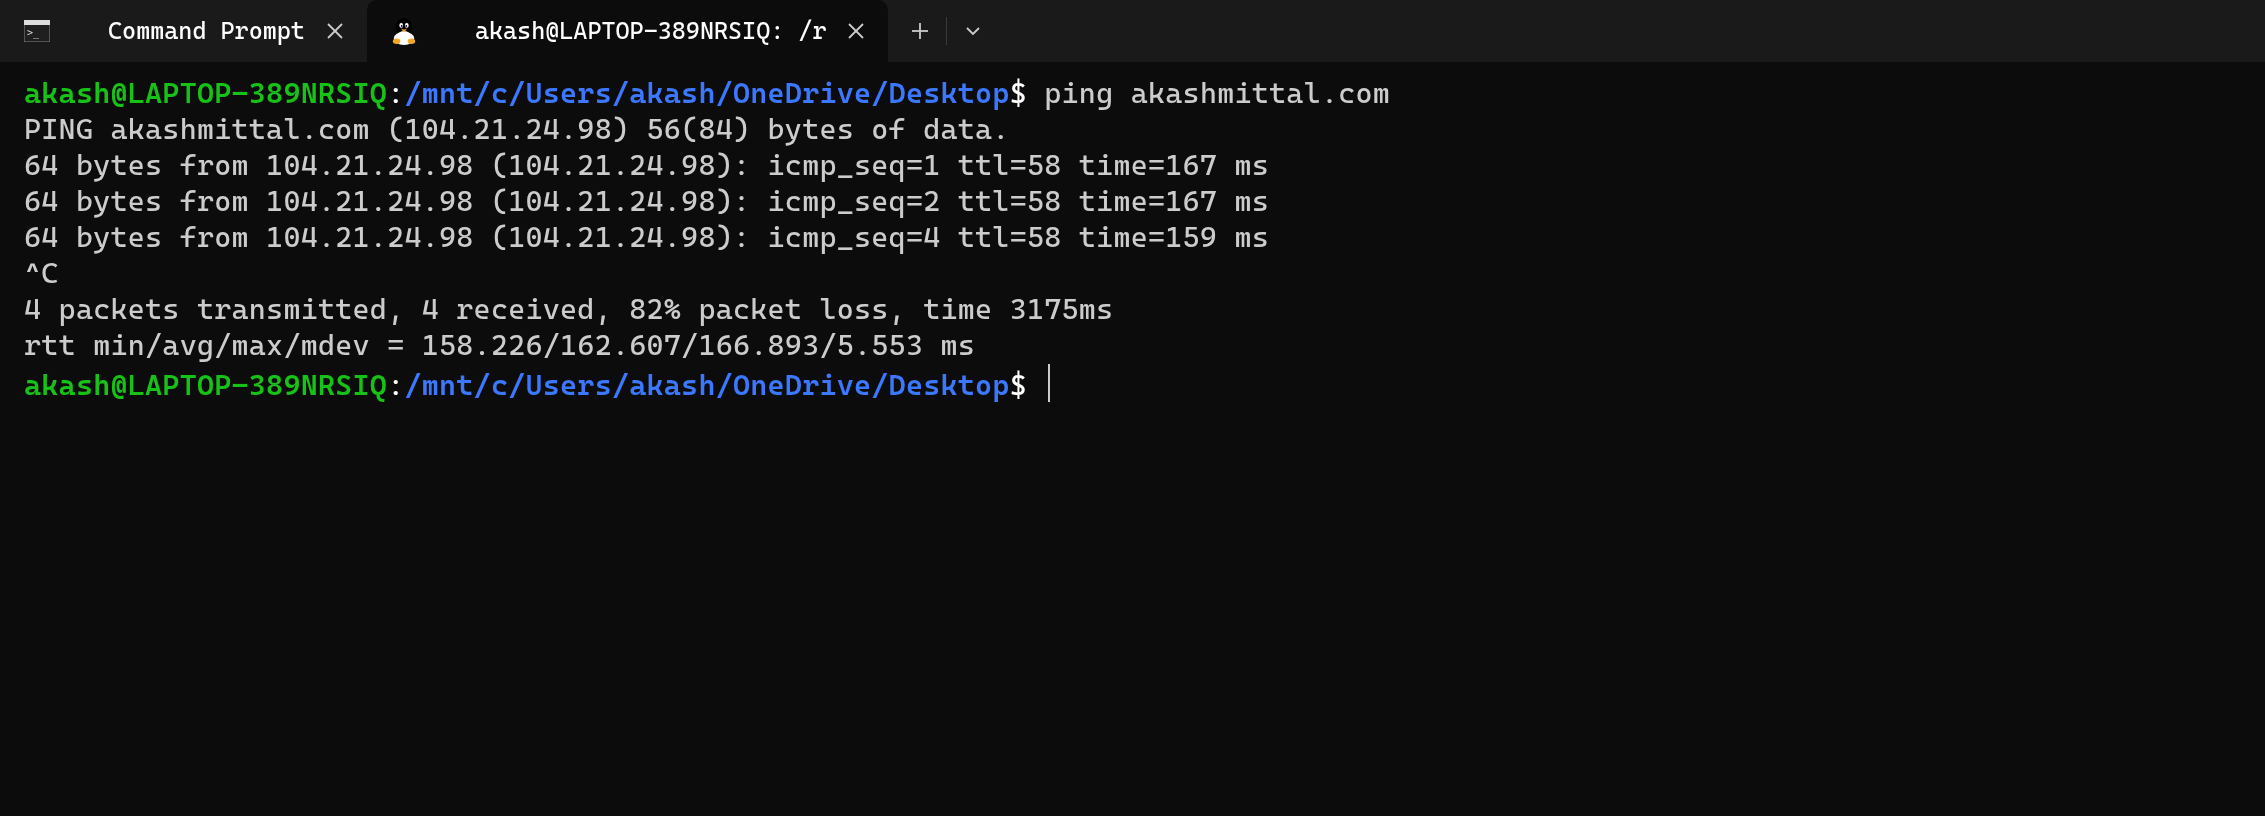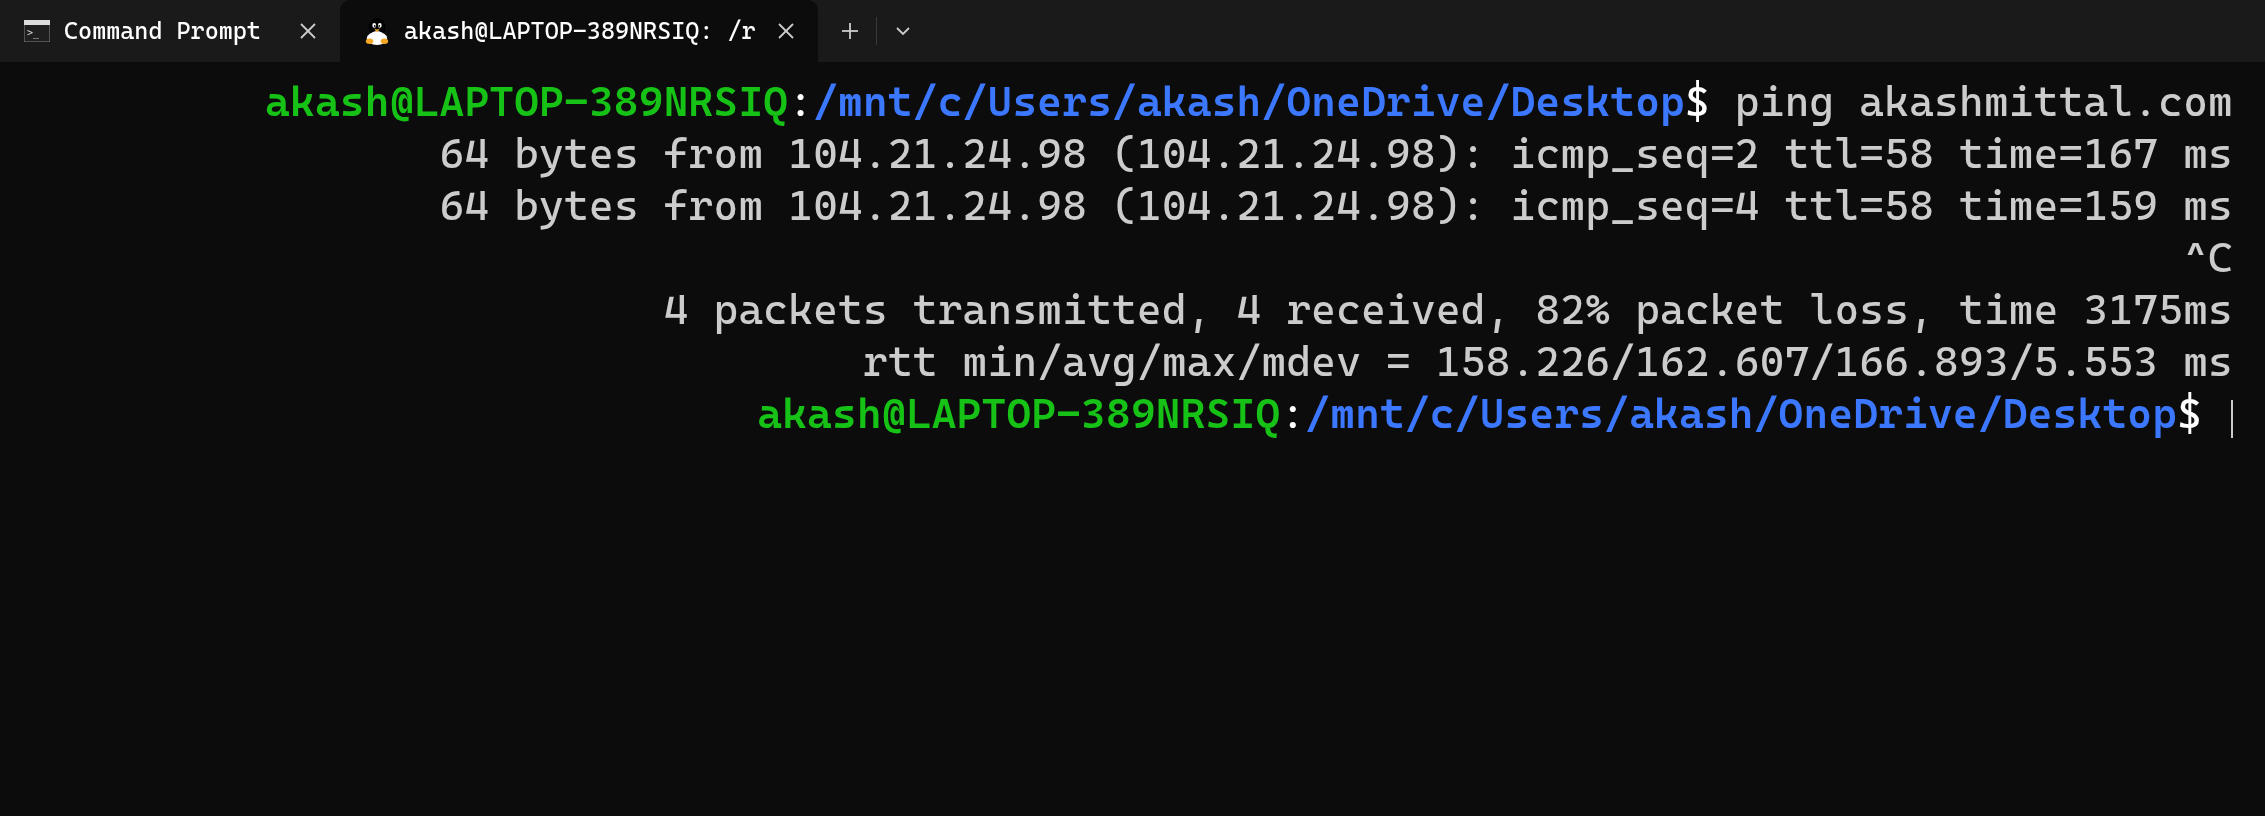--- a/index.html
+++ b/index.html
@@ -47,20 +47,21 @@
       align-items: center;
       justify-content: center;
       flex-shrink: 0;
     }
     .tab-label {
       flex: 1;
       white-space: nowrap;
       overflow: hidden;
       text-overflow: ellipsis;
       font-weight: 400;
+      margin-left: 44px;
     }
     .tab-close {
       width: 32px;
       height: 32px;
       display: flex;
       align-items: center;
       justify-content: center;
       border-radius: 4px;
       cursor: pointer;
       flex-shrink: 0;
@@ -80,26 +81,25 @@
       color: #cccccc;
       border-radius: 4px;
     }
     .titlebar-divider {
       width: 1px;
       height: 28px;
       background: #3a3a3a;
       margin: 0 2px;
     }
     .terminal {
-      padding: 14px 32px;
-      font-size: 42px;
+      padding: 14px 24px;
+      font-size: 29px;
       line-height: 1.24;
       letter-spacing: 0.3px;
       font-weight: 500;
-      text-align: right;
     }
     .line {
       white-space: pre;
       color: #cccccc;
     }
     .user { color: #17c217; font-weight: 600; }
     .colon { color: #ffffff; }
     .path { color: #3b78ff; font-weight: 600; }
     .dollar { color: #ffffff; }
     .cmd { color: #cccccc; }
@@ -169,19 +169,21 @@
     <div class="titlebar-btn">
       <svg width="20" height="20" viewBox="0 0 20 20">
         <polyline points="4,7 10,13 16,7" fill="none" stroke="#cccccc" stroke-width="1.8"></polyline>
       </svg>
     </div>
   </div>
 </div>
 
 <div class="terminal">
   <div class="line"><span class="user">akash@LAPTOP-389NRSIQ</span><span class="colon">:</span><span class="path">/mnt/c/Users/akash/OneDrive/Desktop</span><span class="dollar">$</span><span class="cmd"> <span>ping akashmittal.com</span></span></div>
+  <div class="line">PING akashmittal.com (104.21.24.98) 56(84) bytes of data.</div>
+  <div class="line">64 bytes from 104.21.24.98 (104.21.24.98): icmp_seq=1 ttl=58 time=167 ms</div>
   <div class="line">64 bytes from 104.21.24.98 (104.21.24.98): icmp_seq=2 ttl=58 time=167 ms</div>
   <div class="line">64 bytes from 104.21.24.98 (104.21.24.98): icmp_seq=4 ttl=58 time=159 ms</div>
   <div class="line">^C</div>
   <div class="line">4 packets transmitted, 4 received, 82% packet loss, time 3175ms</div>
   <div class="line">rtt min/avg/max/mdev = 158.226/162.607/166.893/5.553 ms</div>
   <div class="line"><span class="user">akash@LAPTOP-389NRSIQ</span><span class="colon">:</span><span class="path">/mnt/c/Users/akash/OneDrive/Desktop</span><span class="dollar">$</span> <span class="cursor"></span></div>
 </div>
 
 </body></html>

